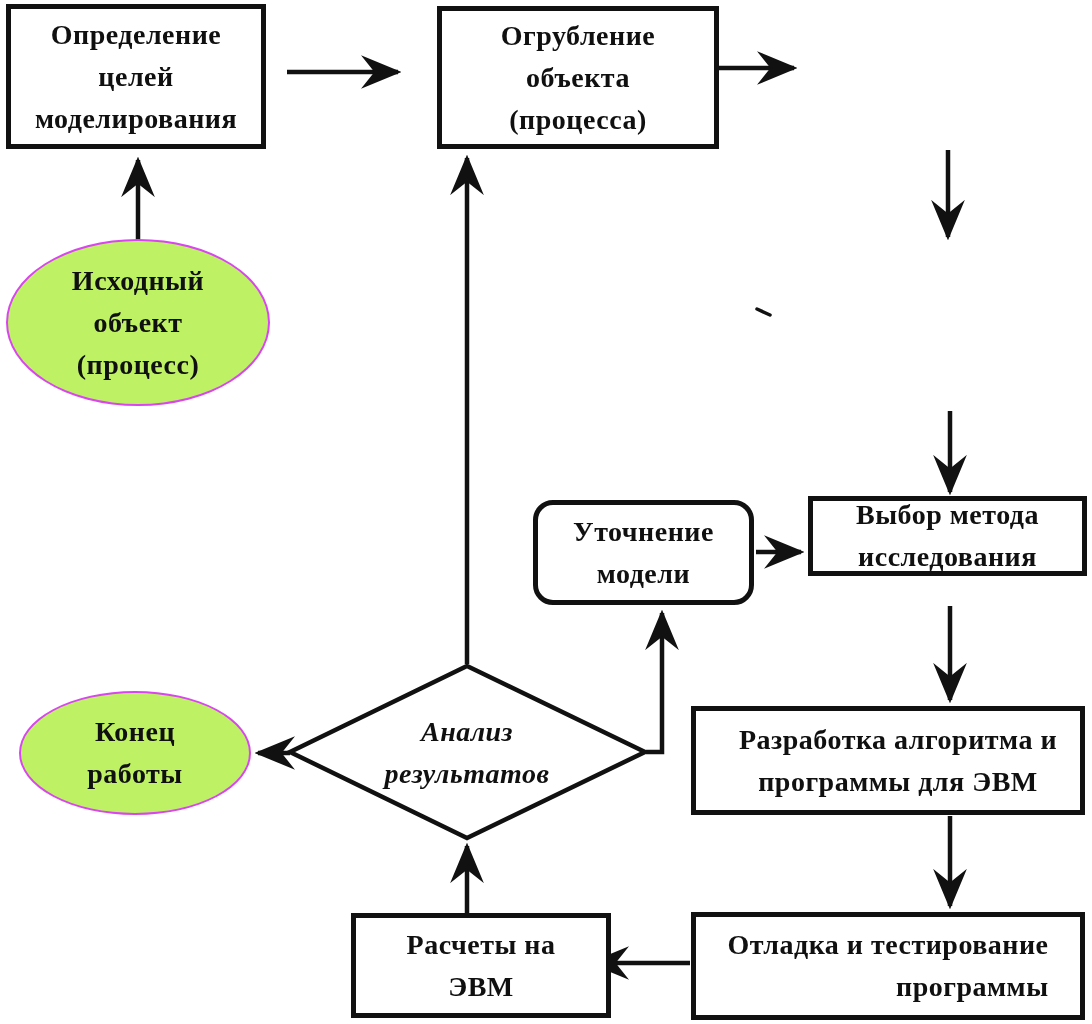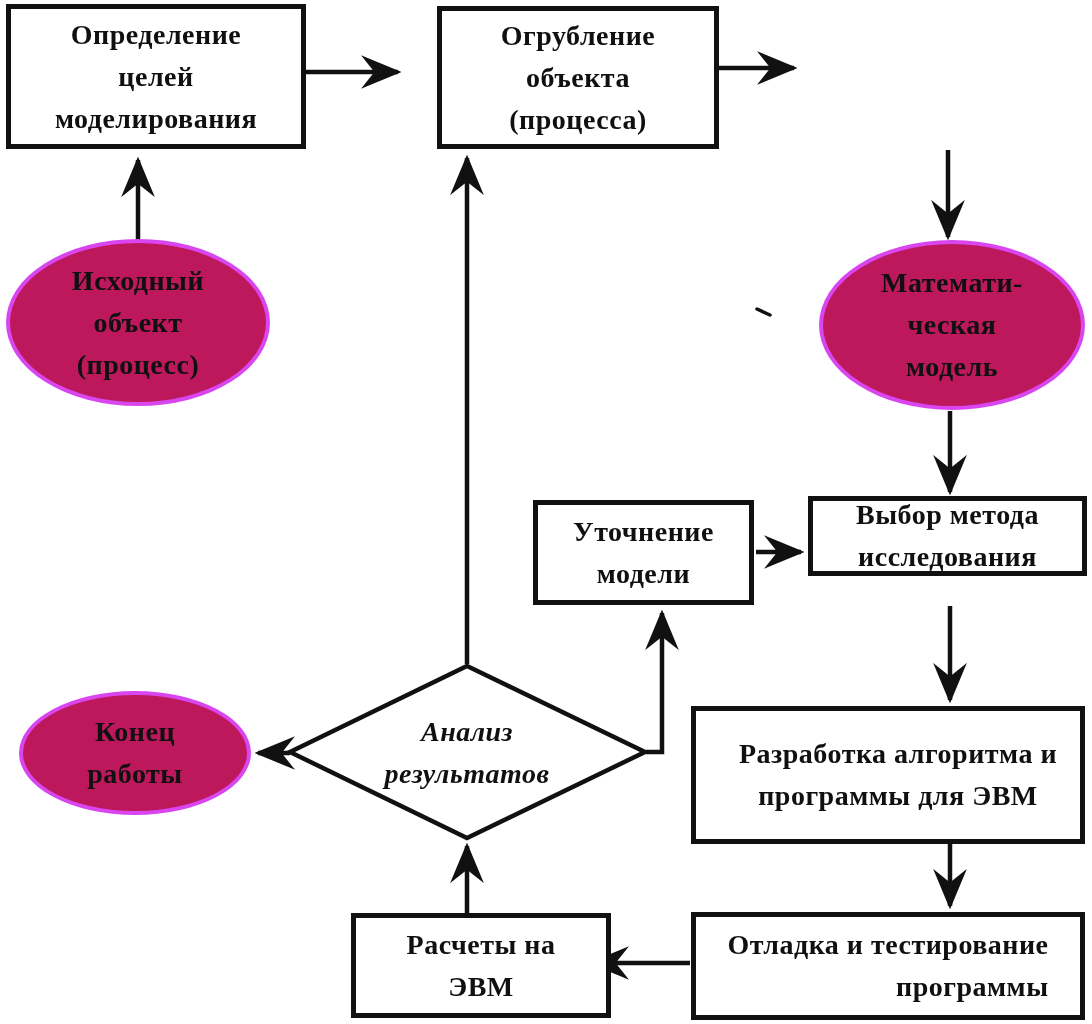--- a/index.html
+++ b/index.html
@@ -17,21 +17,21 @@
     text-align:center;
     color:#101010;
     font-weight:700;
     font-size:28px;
     line-height:1.5;
     white-space:pre-line;
     box-sizing:border-box;
     letter-spacing:0.5px;
   }
   .rect{border:5px solid #111;background:#fff;}
-  .ellipse{border:4px solid #d946ef;border-radius:50%;background:#be185d;}
+  .ellipse{border:2px solid #d946ef;border-radius:50%;background:#bef264;}
   .plain{background:transparent;font-style:italic;}
 </style>
 </head>
 <body>
 
 <div id="stage">
 
   <svg id="wires" viewBox="0 0 1092 1024" xmlns="http://www.w3.org/2000/svg">
     <defs>
       <marker id="arr" viewBox="0 0 12 10" refX="11" refY="5" markerWidth="9" markerHeight="9" orient="auto-start-reverse">
@@ -51,56 +51,51 @@
     <line x1="467" y1="913" x2="467" y2="846" stroke="#111" stroke-width="4.5" marker-end="url(#arr)"></line>
     <line x1="290" y1="753" x2="258" y2="753" stroke="#111" stroke-width="4.5" marker-end="url(#arr)"></line>
     <line x1="467" y1="664" x2="467" y2="158" stroke="#111" stroke-width="4.5" marker-end="url(#arr)"></line>
     <polyline points="646,752 662,752 662,613" fill="none" stroke="#111" stroke-width="4.5" marker-end="url(#arr)"></polyline>
 
     <polygon points="467,666 645,752 467,838 290,752" fill="#fff" stroke="#111" stroke-width="4.5"></polygon>
 
     <line x1="757" y1="309" x2="770" y2="315" stroke="#111" stroke-width="3.5" stroke-linecap="round"></line>
   </svg>
 
-  <div class="node rect" style="left:6px;top:4px;width:300px;height:145px;">
+  <div class="node rect" style="left:6px;top:4px;width:260px;height:145px;">
     <span>Определение
 целей
 моделирования</span>
   </div>
 
   <div class="node rect" style="left:406px;top:6px;width:282px;height:143px;margin-left:31px;">
     <span>Огрубление
 объекта
 (процесса)</span>
   </div>
 
 
   <div class="node ellipse" style="left:6px;top:239px;width:264px;height:167px;">
     <span>Исходный
 объект
 (процесс)</span>
   </div>
 
-  <div class="node ellipse" style="left:819px;top:240px;width:266px;height:170px;">
-    <span>Математи-
-ческая
-модель</span>
-  </div>
 
-  <div class="node rect" style="left:533px;top:500px;width:221px;height:105px;">
+  <div class="node rect" style="left:533px;top:500px;width:221px;height:105px;border-radius:20px;">
     <span>Уточнение
 модели</span>
   </div>
 
   <div class="node rect" style="left:808px;top:496px;width:279px;height:80px;">
     <span>Выбор метода
 исследования</span>
   </div>
 
-  <div class="node rect" style="left:691px;top:706px;width:394px;height:138px;padding-left:20px;">
+  <div class="node rect" style="left:691px;top:706px;width:394px;height:109px;padding-left:20px;">
     <span>Разработка алгоритма и
 программы для ЭВМ</span>
   </div>
 
   <div class="node rect" style="left:691px;top:912px;width:394px;height:108px;text-align:right;">
     <span>Отладка и тестирование
 программы</span>
   </div>
 
   <div class="node rect" style="left:351px;top:913px;width:260px;height:105px;">

